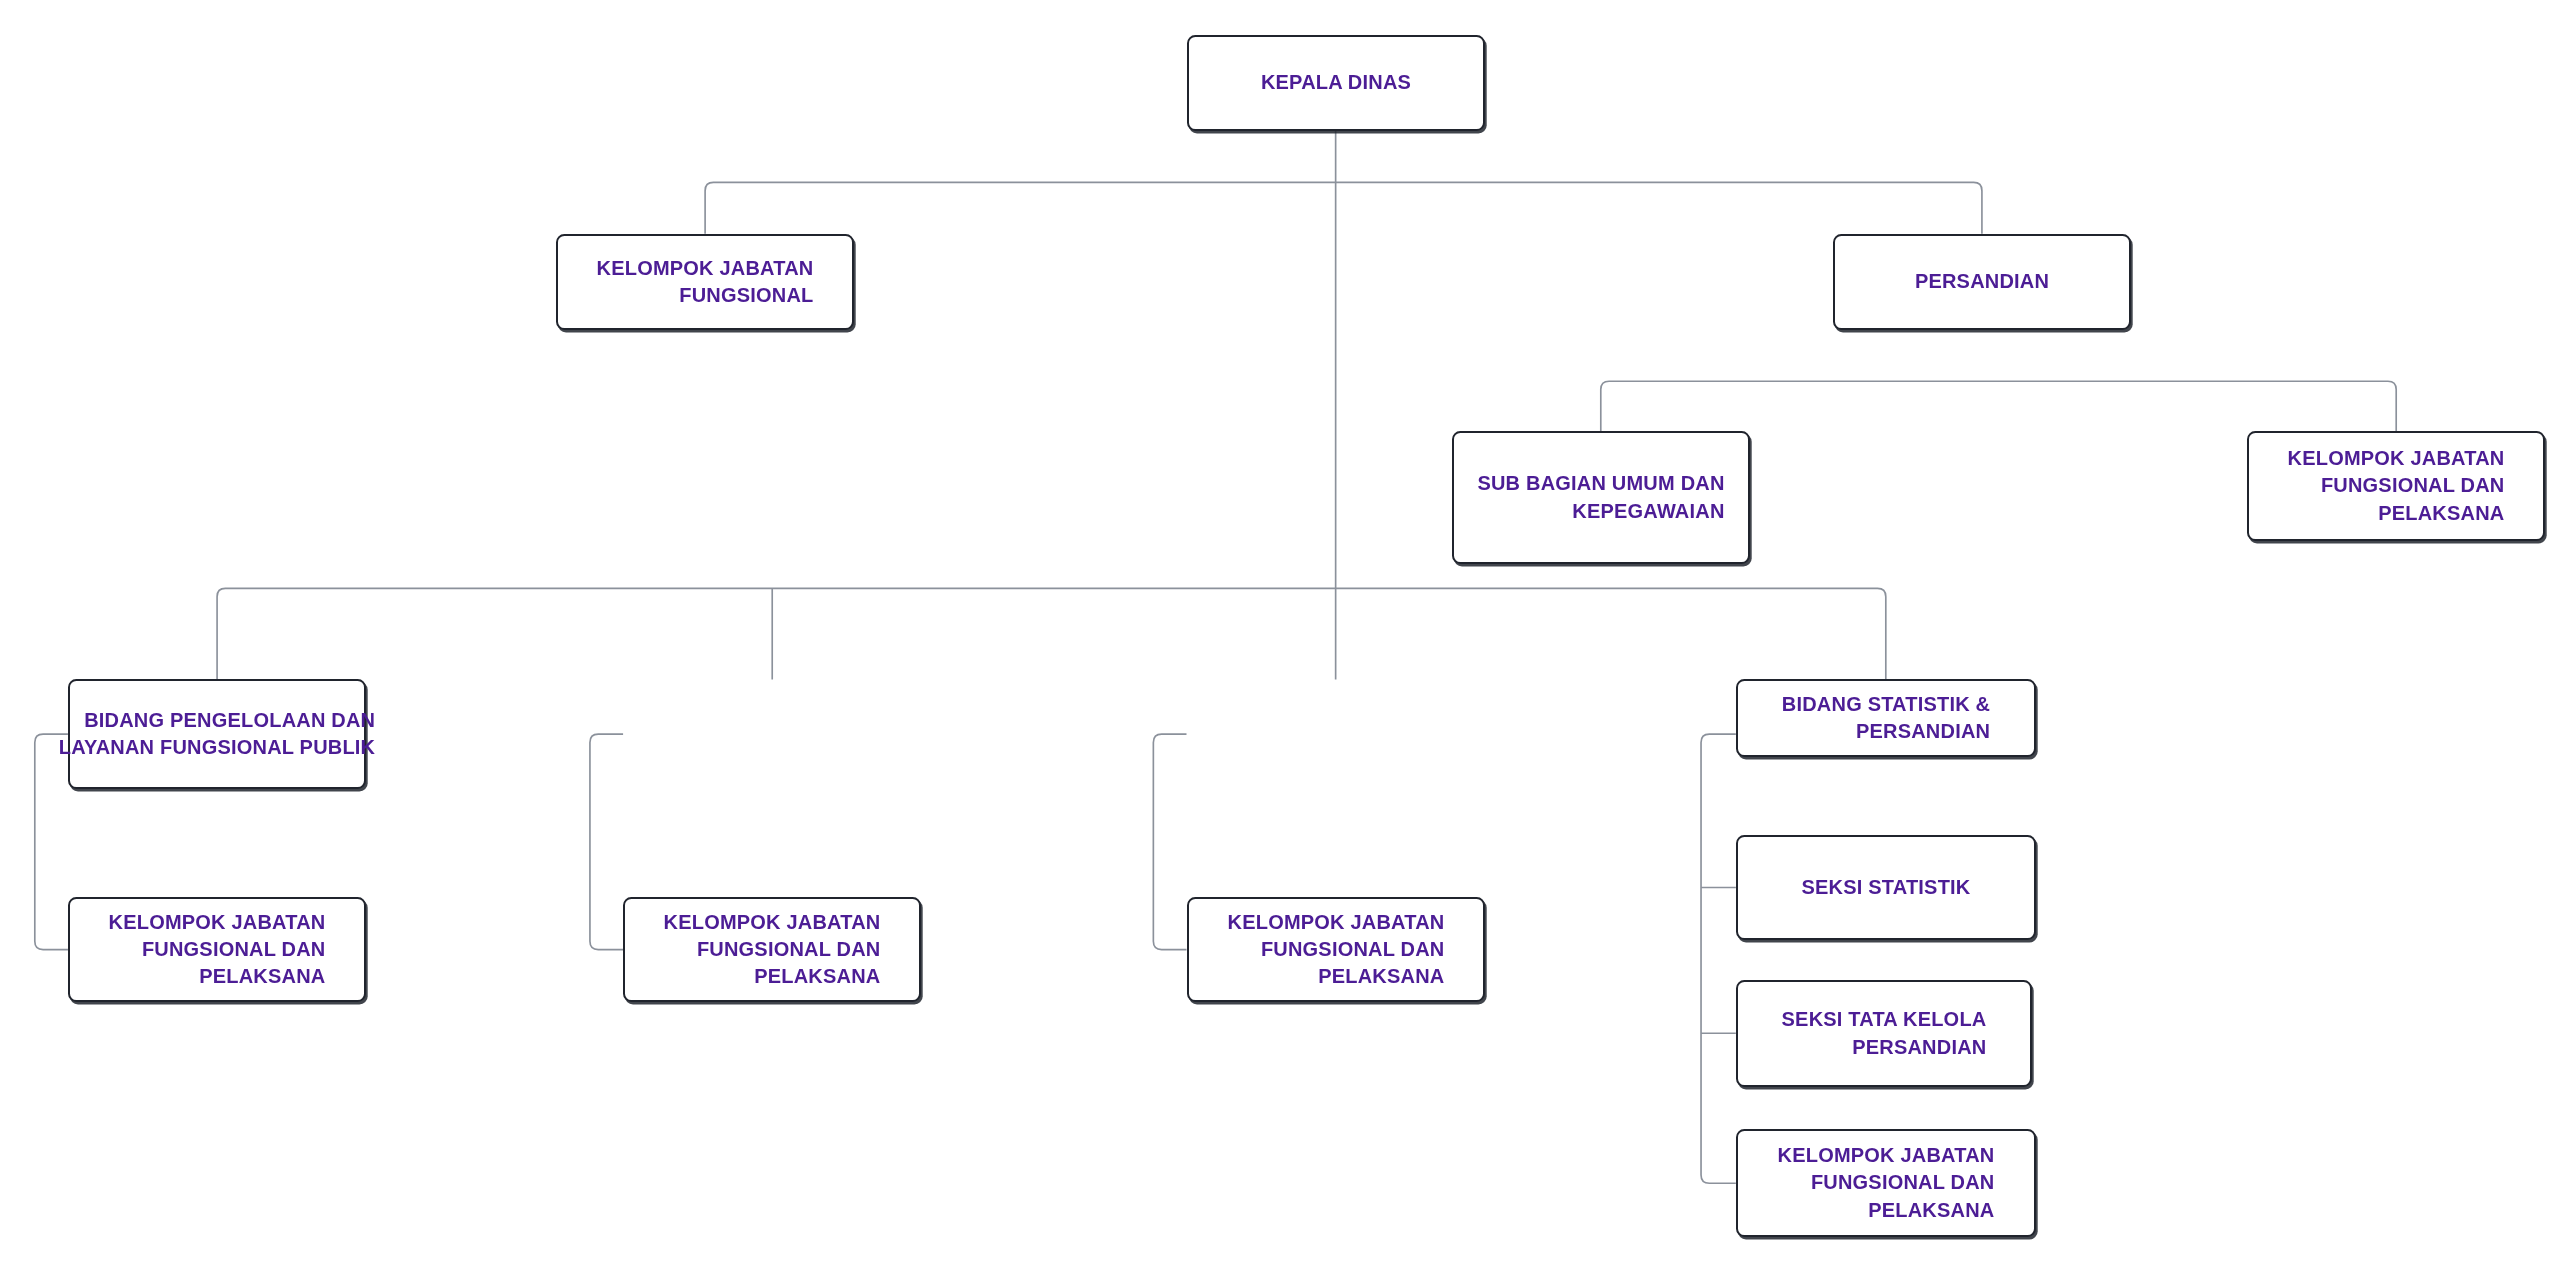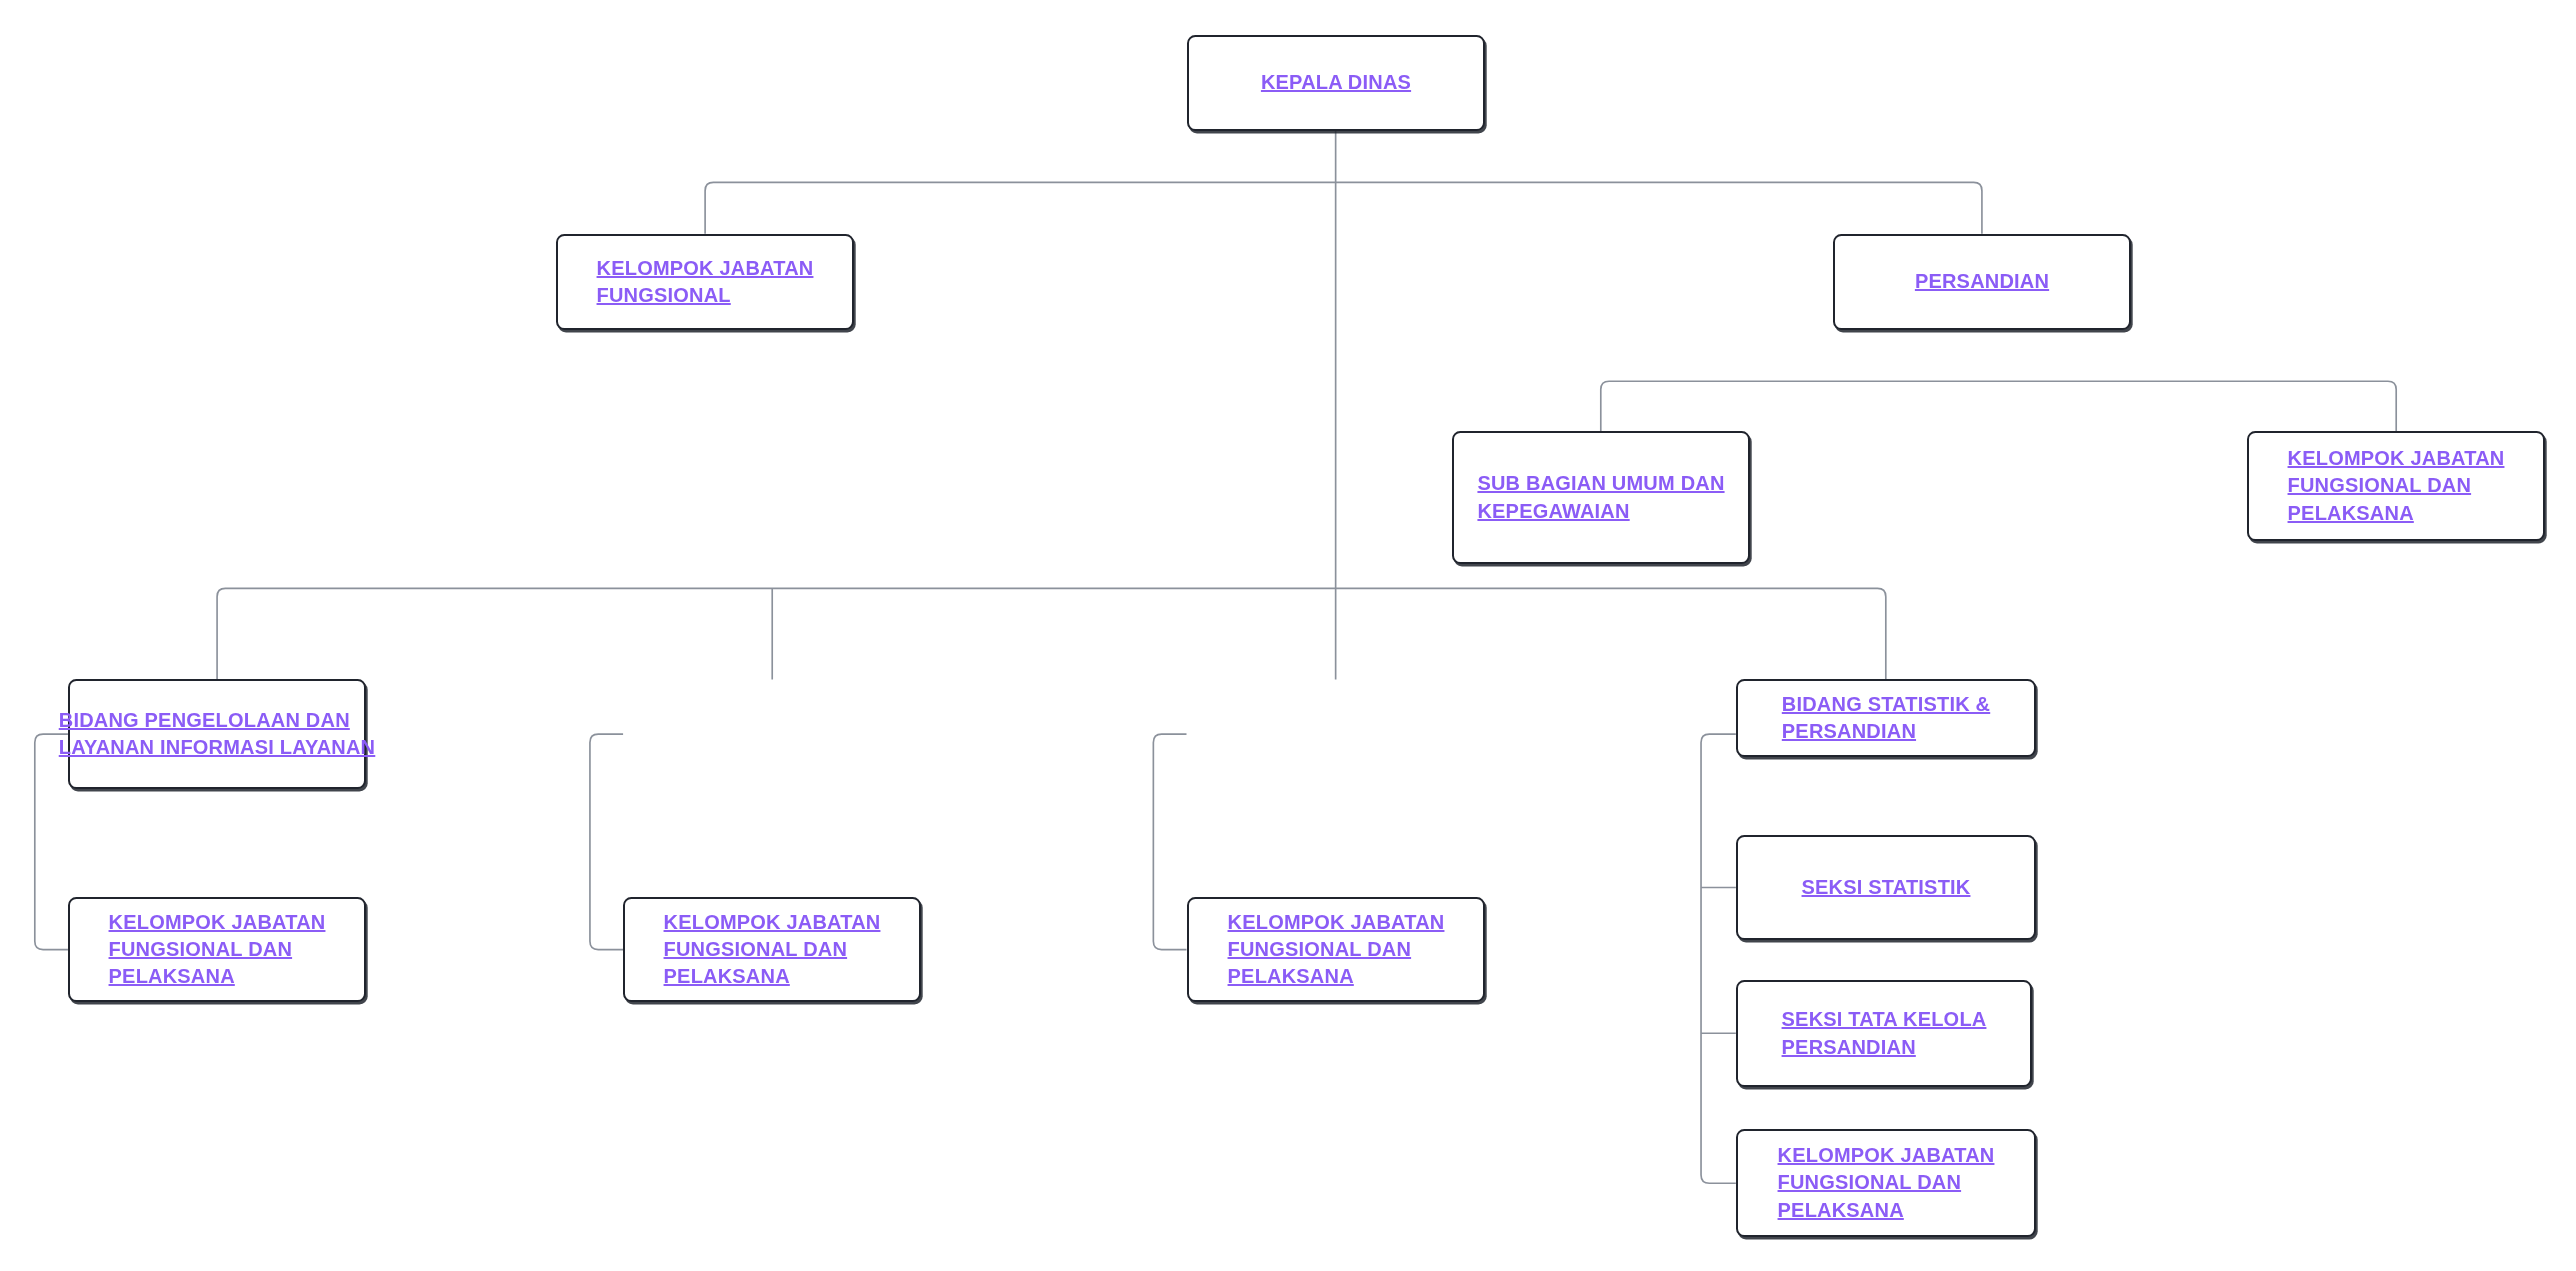--- a/index.html
+++ b/index.html
@@ -28,27 +28,26 @@
     align-items: center;
     justify-content: center;
     background: #ffffff;
     border: 2.5px solid #20242d;
     border-radius: 8.3px;
     box-shadow: 1.7px 2.5px 0 rgba(32,36,45,0.85);
     z-index: 2;
   }
   .node-label {
     white-space: pre;
-    text-align: left;
+    text-align: right;
     font-weight: 700;
     font-size: 20px;
     line-height: 1.36;
     letter-spacing: 0.2px;
-    color: #8b5cf6;
-    text-decoration: underline;
+    color: #4c1d95;
   }
 </style>
 </head>
 <body>
 
 <div id="canvas">
 
   <svg id="connectors" viewBox="0 0 3109 1535" xmlns="http://www.w3.org/2000/svg">
     <path d="M1612 158 L1612 820"></path>
     <path d="M851 282 L851 230 Q851 220 861 220 L2382 220 Q2392 220 2392 230 L2392 282"></path>
@@ -82,21 +81,21 @@
   </div>
 
   <div class="node" style="left:2247px;top:431px;width:298px;height:110px">
     <span class="node-label">KELOMPOK JABATAN
 FUNGSIONAL DAN
 PELAKSANA</span>
   </div>
 
   <div class="node" style="left:68px;top:679px;width:298px;height:110px">
     <span class="node-label">BIDANG PENGELOLAAN DAN
-LAYANAN INFORMASI LAYANAN</span>
+LAYANAN FUNGSIONAL PUBLIK</span>
   </div>
 
 
 
   <div class="node" style="left:1736px;top:679px;width:300px;height:78px">
     <span class="node-label">BIDANG STATISTIK &amp;
 PERSANDIAN</span>
   </div>
 
   <div class="node" style="left:68px;top:897px;width:298px;height:105px">

